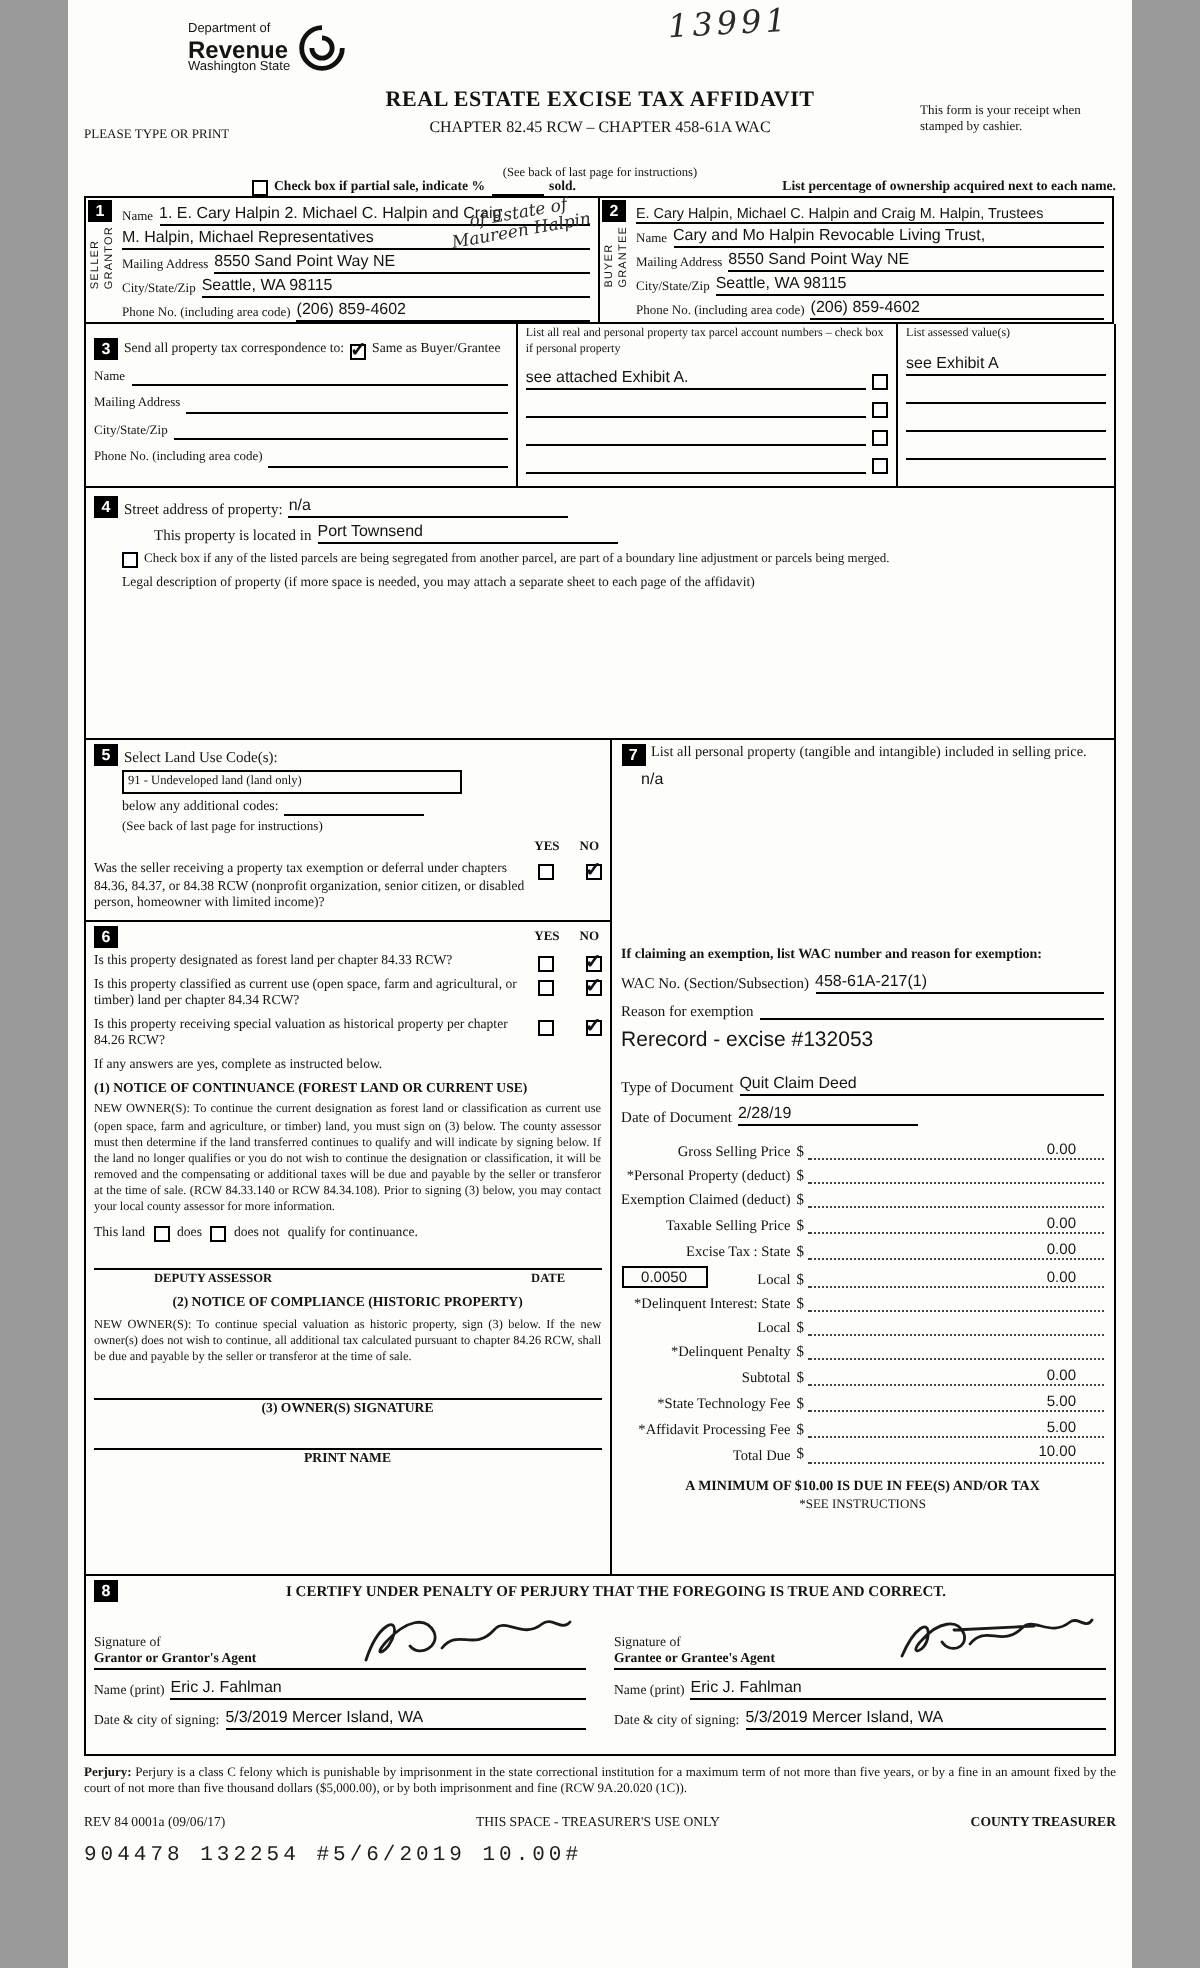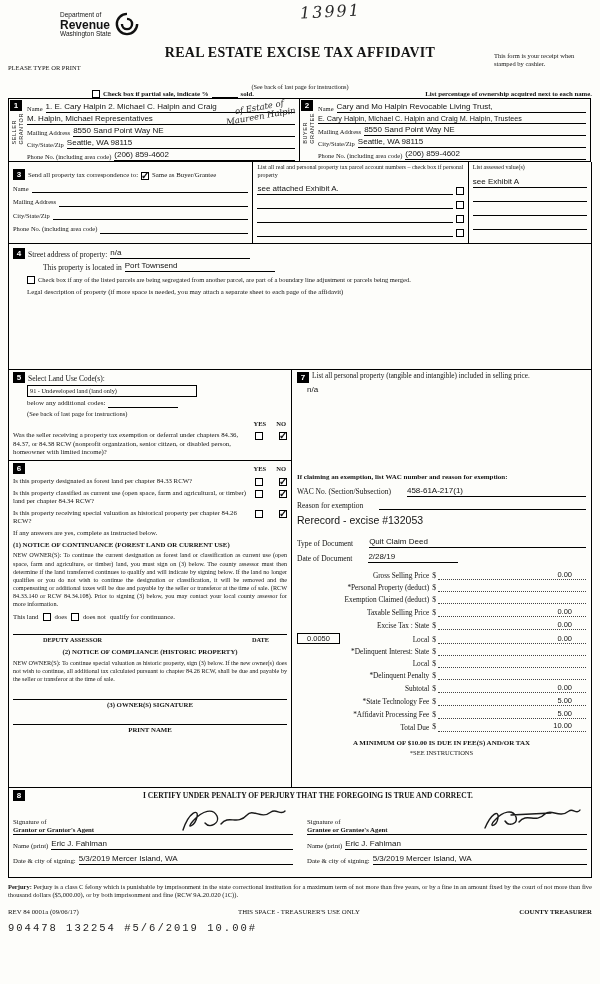--- a/index.html
+++ b/index.html
@@ -1,18 +1,18 @@
 <!DOCTYPE html>
 <html><head>
 <meta charset="utf-8">
 <style>
   * { margin:0; padding:0; box-sizing:border-box; }
   html,body { background:#9a9a9a; }
   .page {
-    width:600px; height:984px; margin:0 auto; background:#fdfdfa; color:#141414;
+    width:532px; height:984px; margin:0 auto; background:#fdfdfa; color:#141414;
     font-family:"Liberation Serif", serif; font-size:7.5px; line-height:1.25;
     position:relative; padding:0 8px; overflow:hidden;
   }
   .bold { font-weight:bold; }
   .typed { font-family:"Liberation Sans", sans-serif; font-size:8px; }
   .hand { font-family:"DejaVu Serif", serif; font-style:italic; color:#2a2a2a; }
   .chip {
     display:inline-block; min-width:12px; height:11px; background:#000; color:#fff;
     font:bold 8px/11px "Liberation Sans", sans-serif; text-align:center; padding:0 1px;
     flex:0 0 auto;
@@ -30,21 +30,21 @@
   .lbl { font-size:6.5px; white-space:nowrap; }
 
   
   .hdr { position:relative; height:98px; }
   .logo { position:absolute; left:52px; top:12px; display:flex; gap:4px; align-items:flex-start; }
   .logo-text { font-family:"Liberation Sans",sans-serif; line-height:1.05; }
   .logo-text .l1 { font-size:6.5px; }
   .logo-text .l2 { font-size:12px; font-weight:bold; }
   .logo-text .l3 { font-size:6.5px; }
   .hand-number { position:absolute; left:292px; top:2px; font-size:16px; transform:rotate(-3deg); letter-spacing:2px; }
-  .title { position:absolute; top:44px; left:0; right:0; text-align:center; font-size:14px; font-weight:bold; letter-spacing:0.3px; }
+  .title { position:absolute; top:44px; left:0; right:0; text-align:center; font-size:11px; font-weight:bold; letter-spacing:0.3px; }
   .chapter { position:absolute; top:59px; left:0; right:0; text-align:center; font-size:8px; }
   .receipt-note { position:absolute; right:2px; top:52px; width:96px; font-size:6.5px; line-height:1.3; }
   .type-print { position:absolute; left:0; top:64px; font-size:6.5px; }
   .warning { position:absolute; top:74px; left:0; right:0; text-align:center; font-weight:bold; font-size:7px; }
   .see-back-top { position:absolute; top:83px; left:0; right:0; text-align:center; font-size:6.3px; }
   .partial-row { position:absolute; top:90px; left:0; right:0; display:flex; align-items:flex-end; gap:3px; font-weight:bold; font-size:6.8px; }
   .partial-row .lead { margin-left:84px; }
   .ul-short { display:inline-block; width:26px; border-bottom:1px solid #000; height:8px; }
   .partial-row .right { margin-left:auto; }
 
@@ -89,21 +89,21 @@
   .note-para { font-size:6.2px; text-align:justify; margin-top:2px; line-height:1.3; }
   .land-row { display:flex; gap:4px; align-items:flex-end; margin-top:5px; font-size:6.8px; }
   .sig-rule { border-bottom:1px solid #000; margin-top:13px; }
   .rule-labels { display:flex; justify-content:space-between; font-size:6.3px; font-weight:bold; padding:1px 18px 0 30px; }
   .center-rule-label { text-align:center; font-weight:bold; font-size:6.8px; margin-top:1px; }
 
   
   .pp-val { margin:2px 0 0 10px; }
   .spacer78 { height:78px; }
   .exe-intro { font-size:7px;font-weight:bold; }
-  .fl7 { display:flex; align-items:flex-end; gap:16px; margin-top:4px; }
+  .fl7 { display:flex; align-items:flex-end; gap:3px; margin-top:4px; }
   .reason-big { font-family:"Liberation Sans",sans-serif; font-size:10.5px; margin:4px 0 6px 0; }
   .money-row { display:flex; align-items:flex-end; margin-top:2.6px; }
   .money-label { margin-left:auto; font-size:7.3px; white-space:nowrap; }
   .dollar { margin:0 2px 0 3px; }
   .money-line { width:148px; border-bottom:1px dotted #444; text-align:right; padding-right:14px;
                 font-family:"Liberation Sans",sans-serif; font-size:7.5px; min-height:9px; }
   .rate-box { border:1px solid #000; padding:0 9px; font-family:"Liberation Sans",sans-serif; font-size:7.5px; }
   .min-note { text-align:center; font-weight:bold; font-size:7px; margin-top:7px; }
   .see-instr { text-align:center; font-size:6.5px; margin-top:1px; }
 
@@ -138,20 +138,21 @@
       </div>
       <span>
         <svg width="24" height="24" viewBox="0 0 26 26">
           <path d="M13 2 a11 11 0 1 0 11 11" fill="none" stroke="#111" stroke-width="2.6"></path>
           <path d="M13 7.5 a5.5 5.5 0 1 1 -5.5 5.5" fill="none" stroke="#111" stroke-width="2.6"></path>
         </svg>
       </span>
     </div>
     <div class="hand-number hand">13991</div>
     <div class="title">REAL ESTATE EXCISE TAX AFFIDAVIT</div>
+    <div class="chapter">CHAPTER 82.45 RCW – CHAPTER 458-61A WAC</div>
     <div class="receipt-note">This form is your receipt when stamped by cashier.</div>
     <div class="type-print">PLEASE TYPE OR PRINT</div>
     <div class="see-back-top">(See back of last page for instructions)</div>
     <div class="partial-row">
       <span class="cb lead"></span>
       <span>Check box if partial sale, indicate %</span>
       <span class="ul-short"></span>
       <span>sold.</span>
       <span class="right">List percentage of ownership acquired next to each name.</span>
     </div>
@@ -188,25 +189,25 @@
         <div>Maureen Halpin</div>
       </div>
     </div>
     <div class="party-box">
       <span class="chip">2</span>
       <div class="side-label">
         <span>BUYER</span>
         <span>GRANTEE</span>
       </div>
       <div class="fl">
+          <span class="ul grow typed" style="font-size:7.2px">E. Cary Halpin, Michael C. Halpin and Craig M. Halpin, Trustees</span>
+        </div>
+      <div class="fl">
           <span class="lbl">Name</span>
           <span class="ul grow typed">Cary and Mo Halpin Revocable Living Trust,</span>
-        </div>
-      <div class="fl">
-          <span class="ul grow typed" style="font-size:7.2px">E. Cary Halpin, Michael C. Halpin and Craig M. Halpin, Trustees</span>
         </div>
       <div class="fl">
           <span class="lbl">Mailing Address</span>
           <span class="ul grow typed">8550 Sand Point Way NE</span>
         </div>
       <div class="fl">
           <span class="lbl">City/State/Zip</span>
           <span class="ul grow typed">Seattle, WA 98115</span>
         </div>
       <div class="fl">

